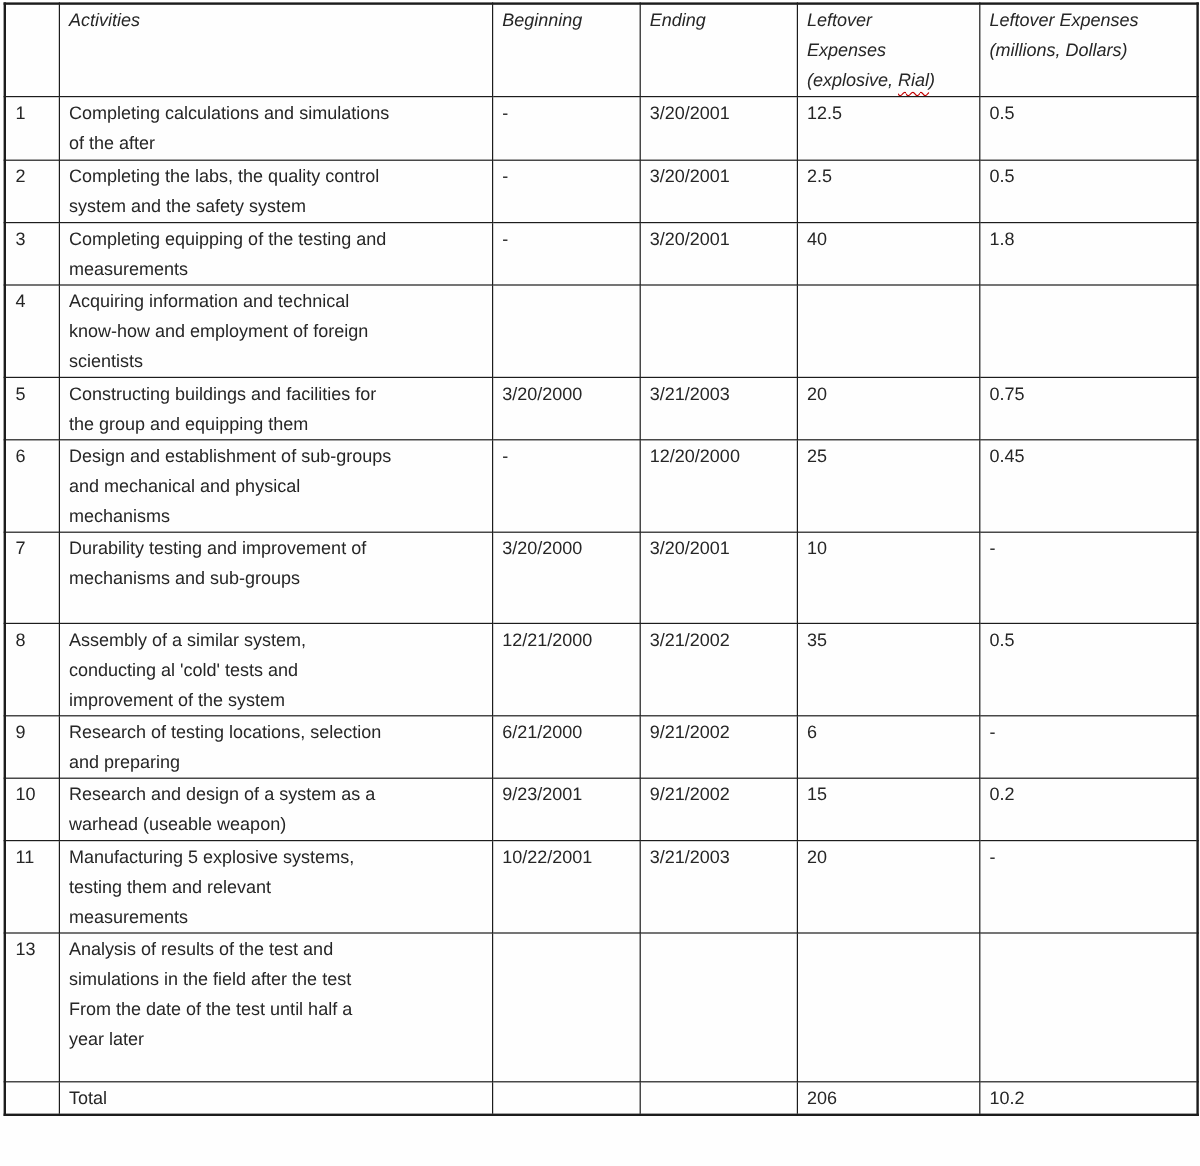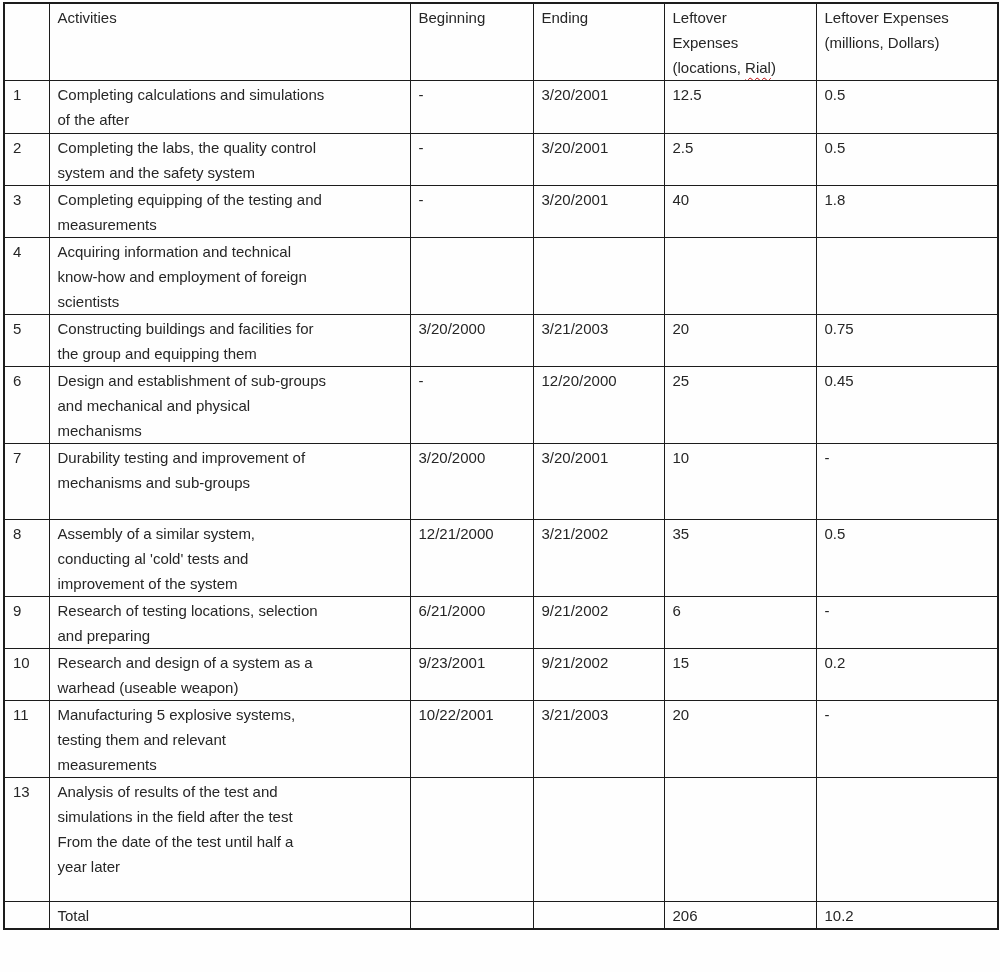--- a/index.html
+++ b/index.html
@@ -37,21 +37,21 @@
     white-space: pre-line;
   }
   
   col.c-num      { width: 45px;  }
   col.c-activity { width: 361px; }
   col.c-begin    { width: 123px; }
   col.c-end      { width: 131px; }
   col.c-rial     { width: 152px; }
   col.c-dollar   { width: 182px; }
   
-  tr.h-head { height: 73px; }
+  tr.h-head { height: 73px; font-style: italic; }
   tr.h53  { height: 53px;  }
   tr.h51  { height: 51px;  }
   tr.h77  { height: 77px;  }
   tr.h75  { height: 75px;  }
   tr.h76  { height: 76px;  }
   tr.h52  { height: 52px;  }
   tr.h124 { height: 124px; }
   tr.h26  { height: 26px;  }
   .misspelled {
     text-decoration-line: underline;
@@ -75,21 +75,21 @@
         <col class="c-rial">
         <col class="c-dollar">
     </colgroup>
 
     <tbody>
         <tr class="h-head">
       <th></th>
       <th>Activities</th>
       <th>Beginning</th>
       <th>Ending</th>
-      <th><div>Leftover</div><div>Expenses</div><div><span>(locations,</span> <span class="misspelled">Rial</span><span>)</span></div></th>
+      <th><div>Leftover</div><div>Expenses</div><div><span>(explosive,</span> <span class="misspelled">Rial</span><span>)</span></div></th>
       <th><div>Leftover Expenses</div><div>(millions, Dollars)</div></th>
     </tr>
 
     <tr class="h53">
       <td>1</td>
       <td>Completing calculations and simulations
 of the after</td>
       <td>-</td>
       <td>3/20/2001</td>
       <td>12.5</td>

